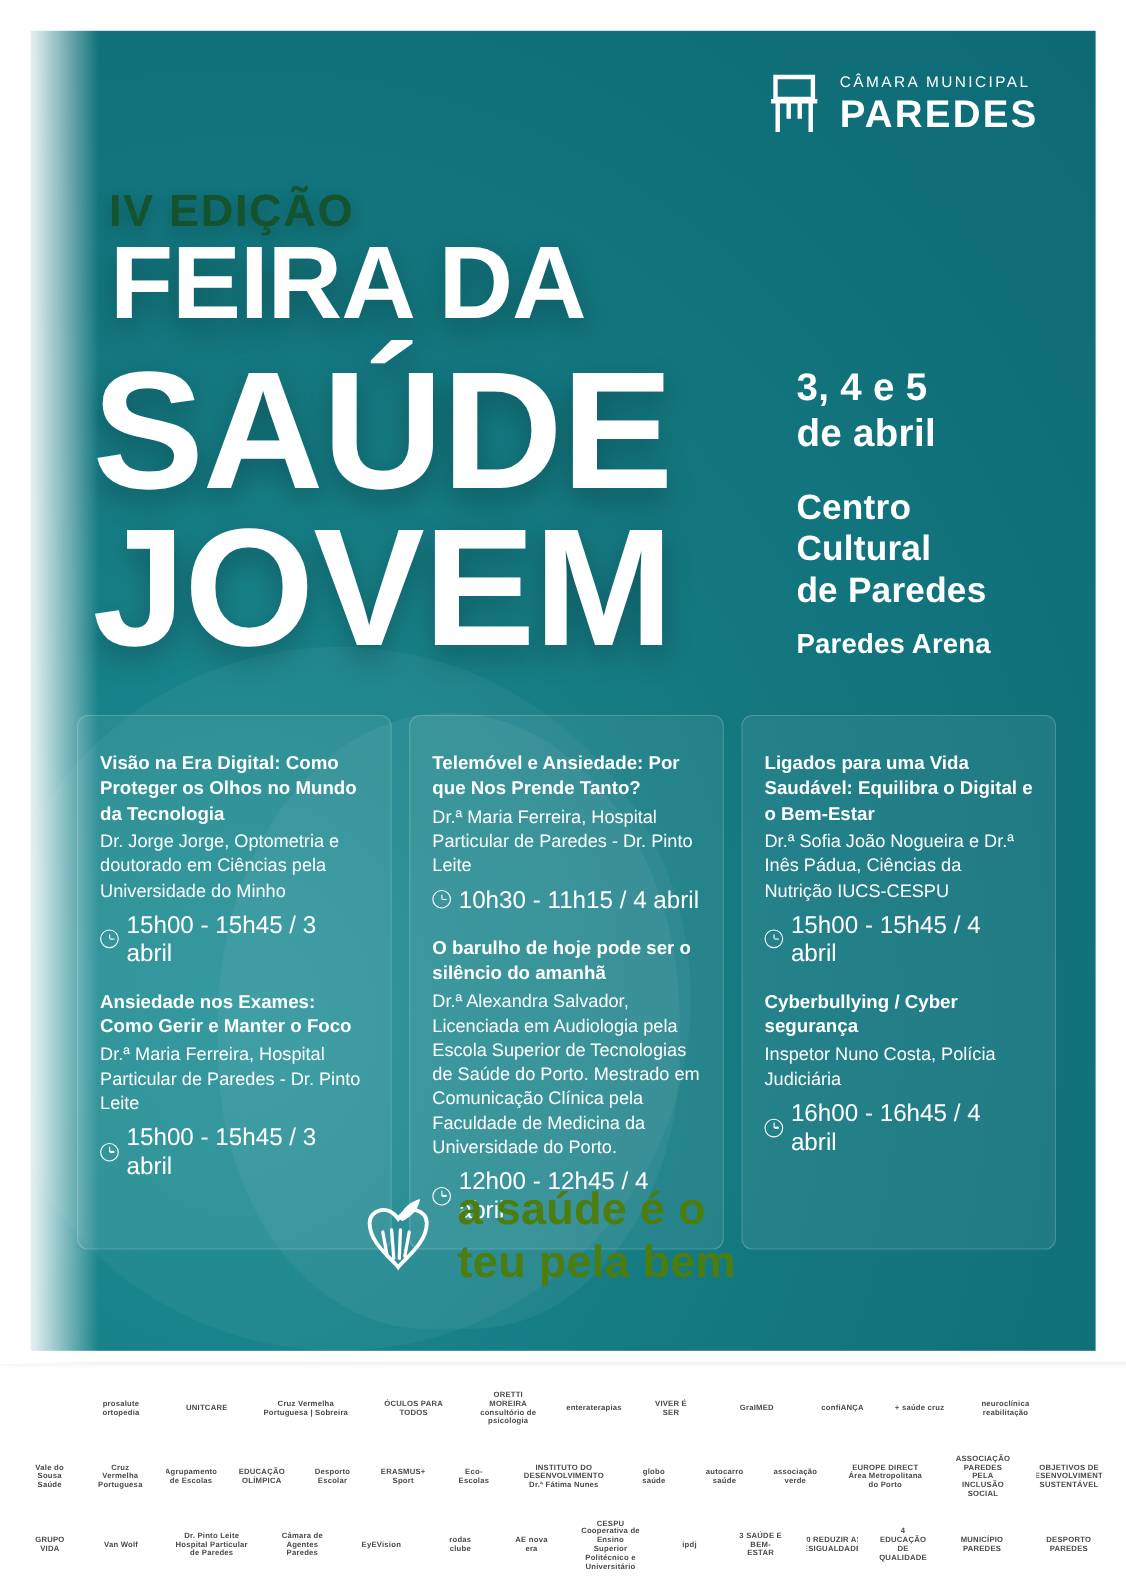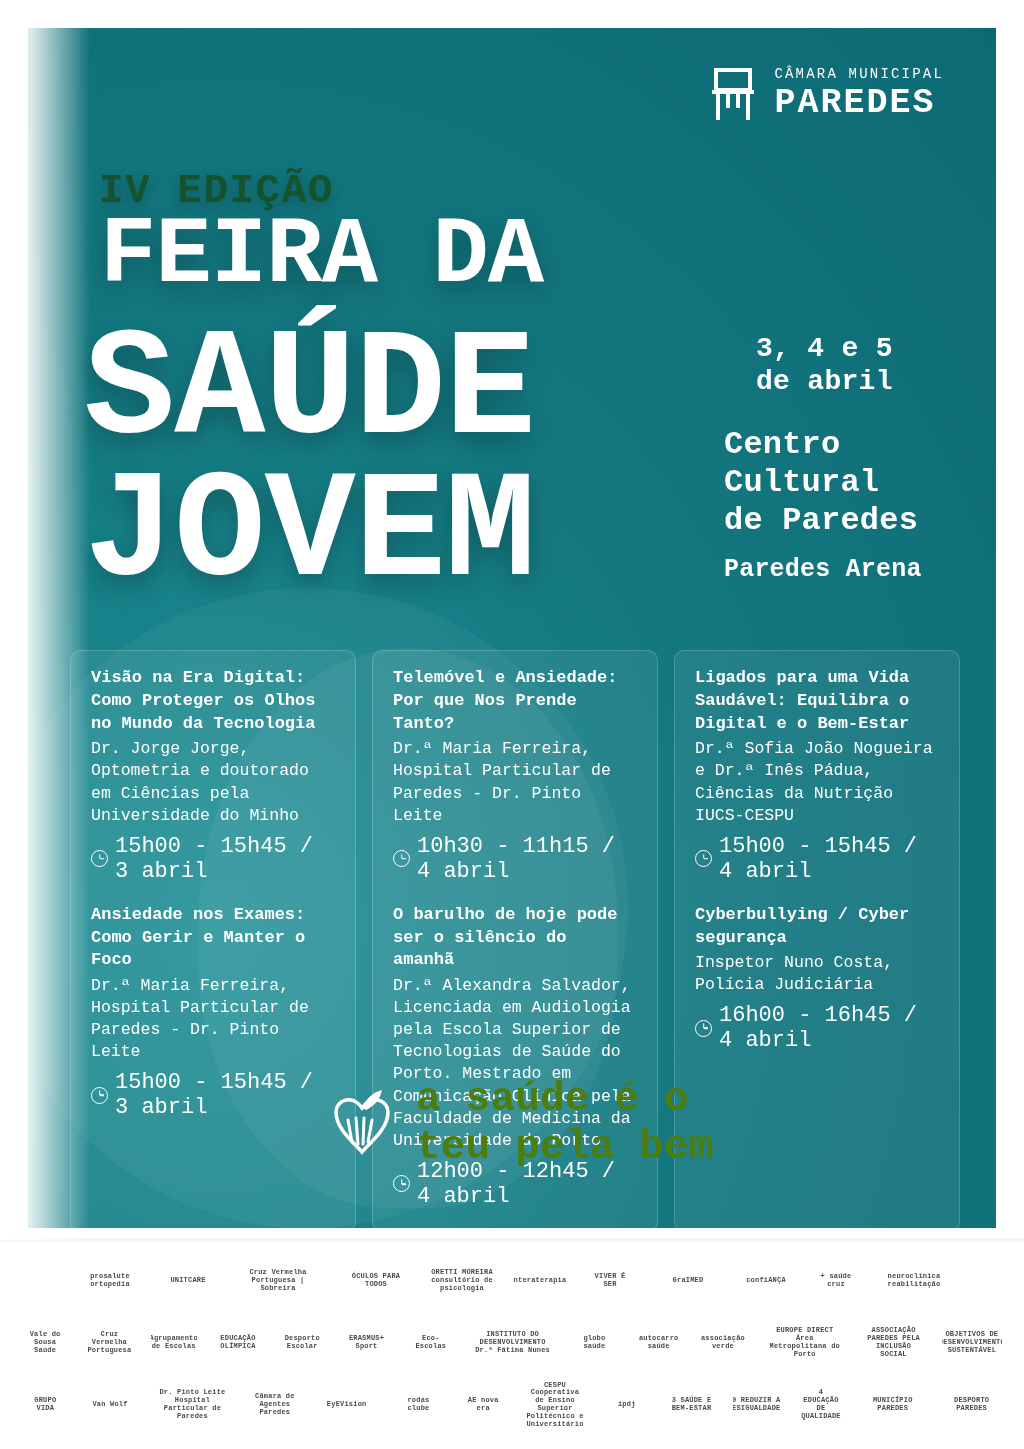--- a/index.html
+++ b/index.html
@@ -12,21 +12,20 @@
     height: 1449px;
     font-family: "Liberation Sans", sans-serif;
     overflow: hidden;
   }
   .poster {
     position: relative;
     width: 1024px;
     height: 1449px;
     background: #ffffff;
     box-sizing: border-box;
-    font-family: Liberation Mono, monospace;
   }
   .teal-panel {
     position: absolute;
     left: 28px;
     top: 28px;
     width: 968px;
     height: 1200px;
     background: radial-gradient(ellipse at 20% 75%, #1d8f96 0%, #147880 45%, #0d6a74 100%);
     overflow: hidden;
   }
@@ -120,25 +119,24 @@
 
   
   .when-where {
     position: absolute;
     left: 724px;
     top: 332px;
     color: #ffffff;
     z-index: 6;
   }
   .when-line {
-    font-size: 28px;
+    font-size: 35px;
     font-weight: 800;
     line-height: 1.18;
     letter-spacing: 0.3px;
-    margin-left: 32px;
   }
   .where-block {
     margin-top: 28px;
     font-size: 32px;
     font-weight: 800;
     line-height: 1.18;
     letter-spacing: 0.2px;
   }
   .where-sub {
     font-size: 25px;
@@ -154,21 +152,21 @@
     width: 890px;
     display: flex;
     gap: 16px;
     z-index: 6;
   }
   .col {
     flex: 1;
     background: rgba(255,255,255,0.07);
     border: 1px solid rgba(255,255,255,0.18);
     border-radius: 10px;
-    padding: 16px 20px 22px 20px;
+    padding: 32px 20px 22px 20px;
     box-sizing: border-box;
     color: #ffffff;
   }
   .col-1 { min-height: 300px; }
   .col-2 { min-height: 330px; }
   .col-3 { min-height: 270px; }
   .talk { margin-bottom: 20px; }
   .talk:last-child { margin-bottom: 0; }
   .talk-title {
     font-size: 17px;

